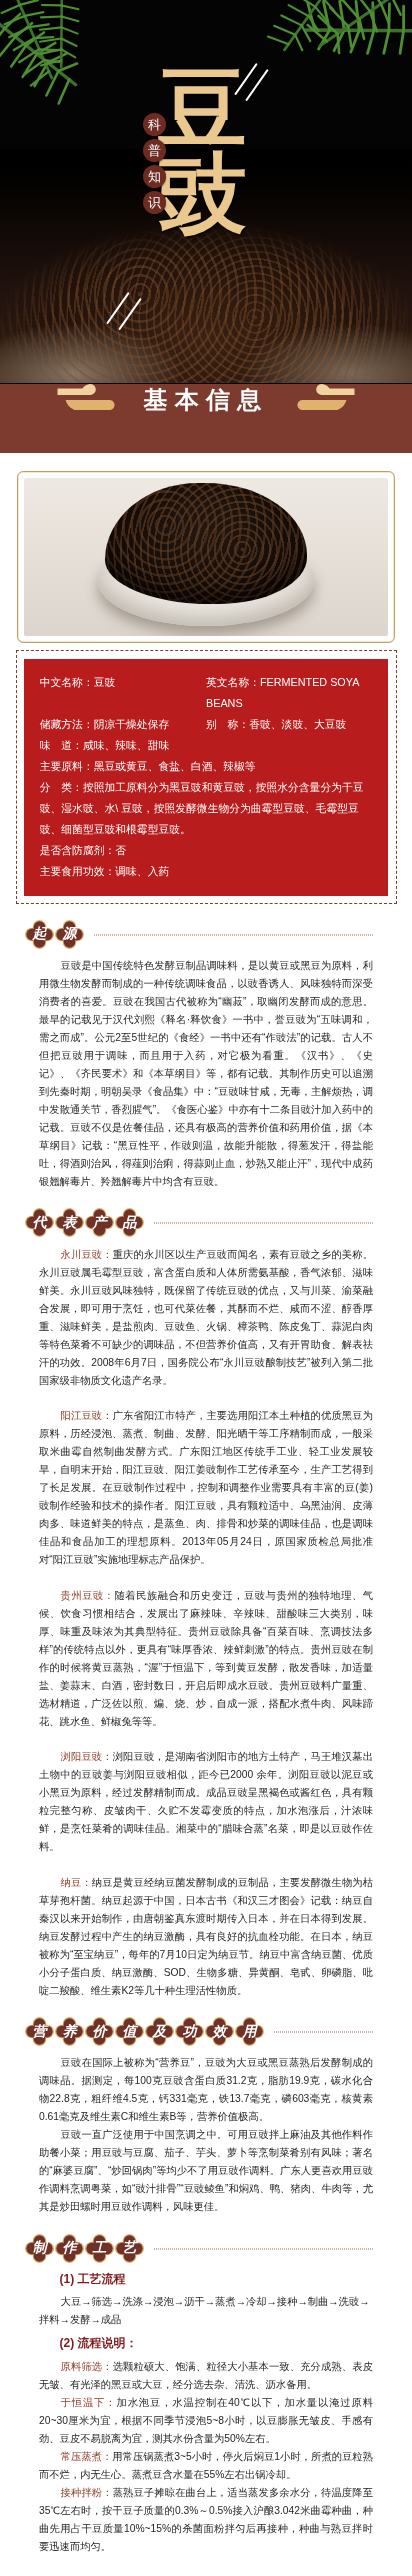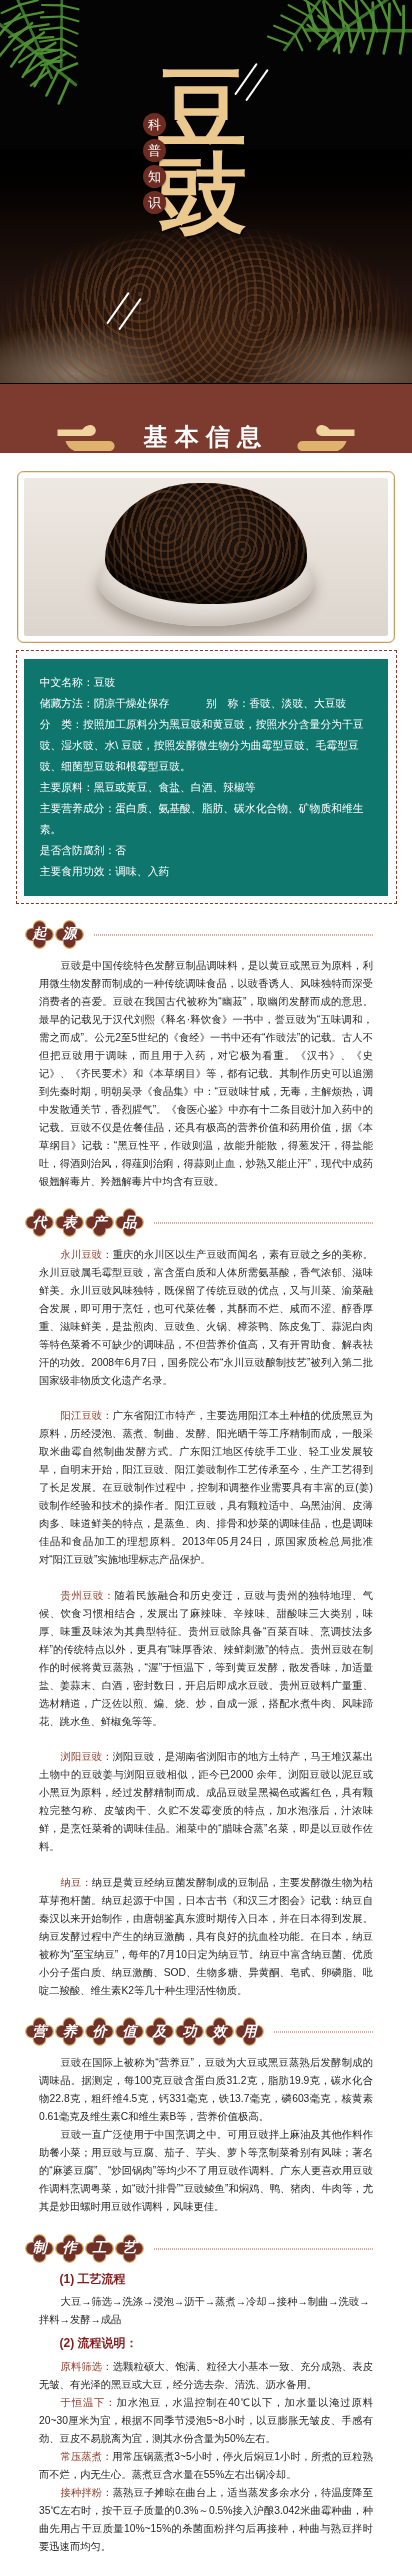--- a/index.html
+++ b/index.html
@@ -29,21 +29,21 @@
     text-shadow:1.5px 2.1px 1px rgba(0,0,0,.55)}
   .hero-title span{display:block}
   .hero-sub{position:absolute;left:143px;top:113px;display:flex;flex-direction:column;gap:3.1px}
   .hero-sub .c{width:23px;height:23px;border-radius:50%;background:#6e2b21;color:#fff;
     display:flex;align-items:center;justify-content:center;font-size:13px;
     font-family:"DejaVu Serif",serif;box-shadow:0 1px 1.5px rgba(0,0,0,.5)}
   .slash{position:absolute;width:1.5px;height:38px;background:#fdfdfd;border-radius:1px;
     transform:rotate(35deg)}
 
   
-  .banner{height:69px;background:#7d3a2f;display:flex;align-items:flex-end;justify-content:center;gap:24px}
+  .banner{height:69px;background:#7d3a2f;display:flex;align-items:flex-start;justify-content:center;gap:24px}
   .banner h1{margin:0;color:#fff;font-family:"DejaVu Serif",serif;font-size:24px;font-weight:bold;
     letter-spacing:7.2px}
   .cloud{width:66px;height:28px}
   .cloud.r{transform:scaleX(-1)}
 
   
   .photo-card{margin:17.5px auto 0;width:364px;border:1px solid #c69c5f;border-radius:6.2px;
     padding:6.2px;background:#fff;box-shadow:0 0 0 0.5px #e6cfa5 inset}
   .photo-card .photo{position:relative;height:158px;border-radius:2.1px;overflow:hidden;
     background:linear-gradient(#efe9e3,#dcd5cd)}
@@ -53,21 +53,21 @@
   .beans{position:absolute;left:50%;bottom:32px;transform:translateX(-50%);
     width:202px;height:121px;border-radius:48% 52% 46% 54%/66% 62% 40% 38%;
     background:
       repeating-radial-gradient(circle at 30% 35%, rgba(95,58,32,.55) 0 2.1px, transparent 2.6px 8.2px),
       repeating-radial-gradient(circle at 68% 55%, rgba(135,88,48,.4) 0 1.5px, transparent 2.1px 6.7px),
       radial-gradient(ellipse at 50% 38%, #241711 0%, #140c08 62%, #0d0705 100%);
     box-shadow:inset 0 -12.4px 15.5px rgba(0,0,0,.55)}
 
   
   .info-wrap{margin:7.2px 15.5px 0;border:1px dashed #7d3a2f;padding:7.7px}
-  .info-box{background:#0f766e;color:#fff;padding:13.4px 15.5px;font-size:10.8px;line-height:21px}
+  .info-box{background:#b91c1c;color:#fff;padding:13.4px 15.5px;font-size:10.8px;line-height:21px}
   .irow{display:flex}
   .irow .half{width:50%}
   .ilabel{font-weight:normal}
 
   
   .sec{display:flex;align-items:center;margin:15.5px 39px 8.2px 25px}
   .qb{position:relative;width:29px;height:29px;flex:0 0 auto;margin-right:1px}
   .qb svg{position:absolute;inset:0}
   .qb i{position:absolute;inset:0;display:flex;align-items:center;justify-content:center;
     color:#fff;font-family:"DejaVu Serif",serif;font-style:italic;font-weight:bold;font-size:14px}
@@ -142,28 +142,29 @@
   <div class="photo">
     <div class="bowl"></div>
     <div class="beans"></div>
   </div>
 </div>
 
 <div class="info-wrap">
   <div class="info-box">
     <div class="irow">
       <div class="half"><span class="ilabel">中文名称：</span><span>豆豉</span></div>
+      <div class="half"><span class="ilabel">英文名称：</span><span>FERMENTED SOYA BEANS</span></div>
     </div>
     <div class="irow">
       <div class="half"><span class="ilabel">储藏方法：</span><span>阴凉干燥处保存</span></div>
       <div class="half"><span class="ilabel">别　称：</span><span>香豉、淡豉、大豆豉</span></div>
     </div>
+    <div><span class="ilabel">味　道：</span><span>咸味、辣味、甜味</span></div>
+    <div><span class="ilabel">主要原料：</span><span>黑豆或黄豆、食盐、白酒、辣椒等</span></div>
     <div><span class="ilabel">分　类：</span><span>按照加工原料分为黑豆豉和黄豆豉，按照水分含量分为干豆豉、湿水豉、水\ 豆豉，按照发酵微生物分为曲霉型豆豉、毛霉型豆豉、细菌型豆豉和根霉型豆豉。</span></div>
-    <div><span class="ilabel">主要原料：</span><span>黑豆或黄豆、食盐、白酒、辣椒等</span></div>
-    <div><span class="ilabel">主要营养成分：</span><span>蛋白质、氨基酸、脂肪、碳水化合物、矿物质和维生素。</span></div>
     <div><span class="ilabel">是否含防腐剂：</span><span>否</span></div>
     <div><span class="ilabel">主要食用功效：</span><span>调味、入药</span></div>
   </div>
 </div>
 
 <div class="sec">
   <span class="qb">
     <svg viewBox="0 0 64 64">
         <g fill="#dfb36e">
           <circle cx="32" cy="15" r="15"></circle>

